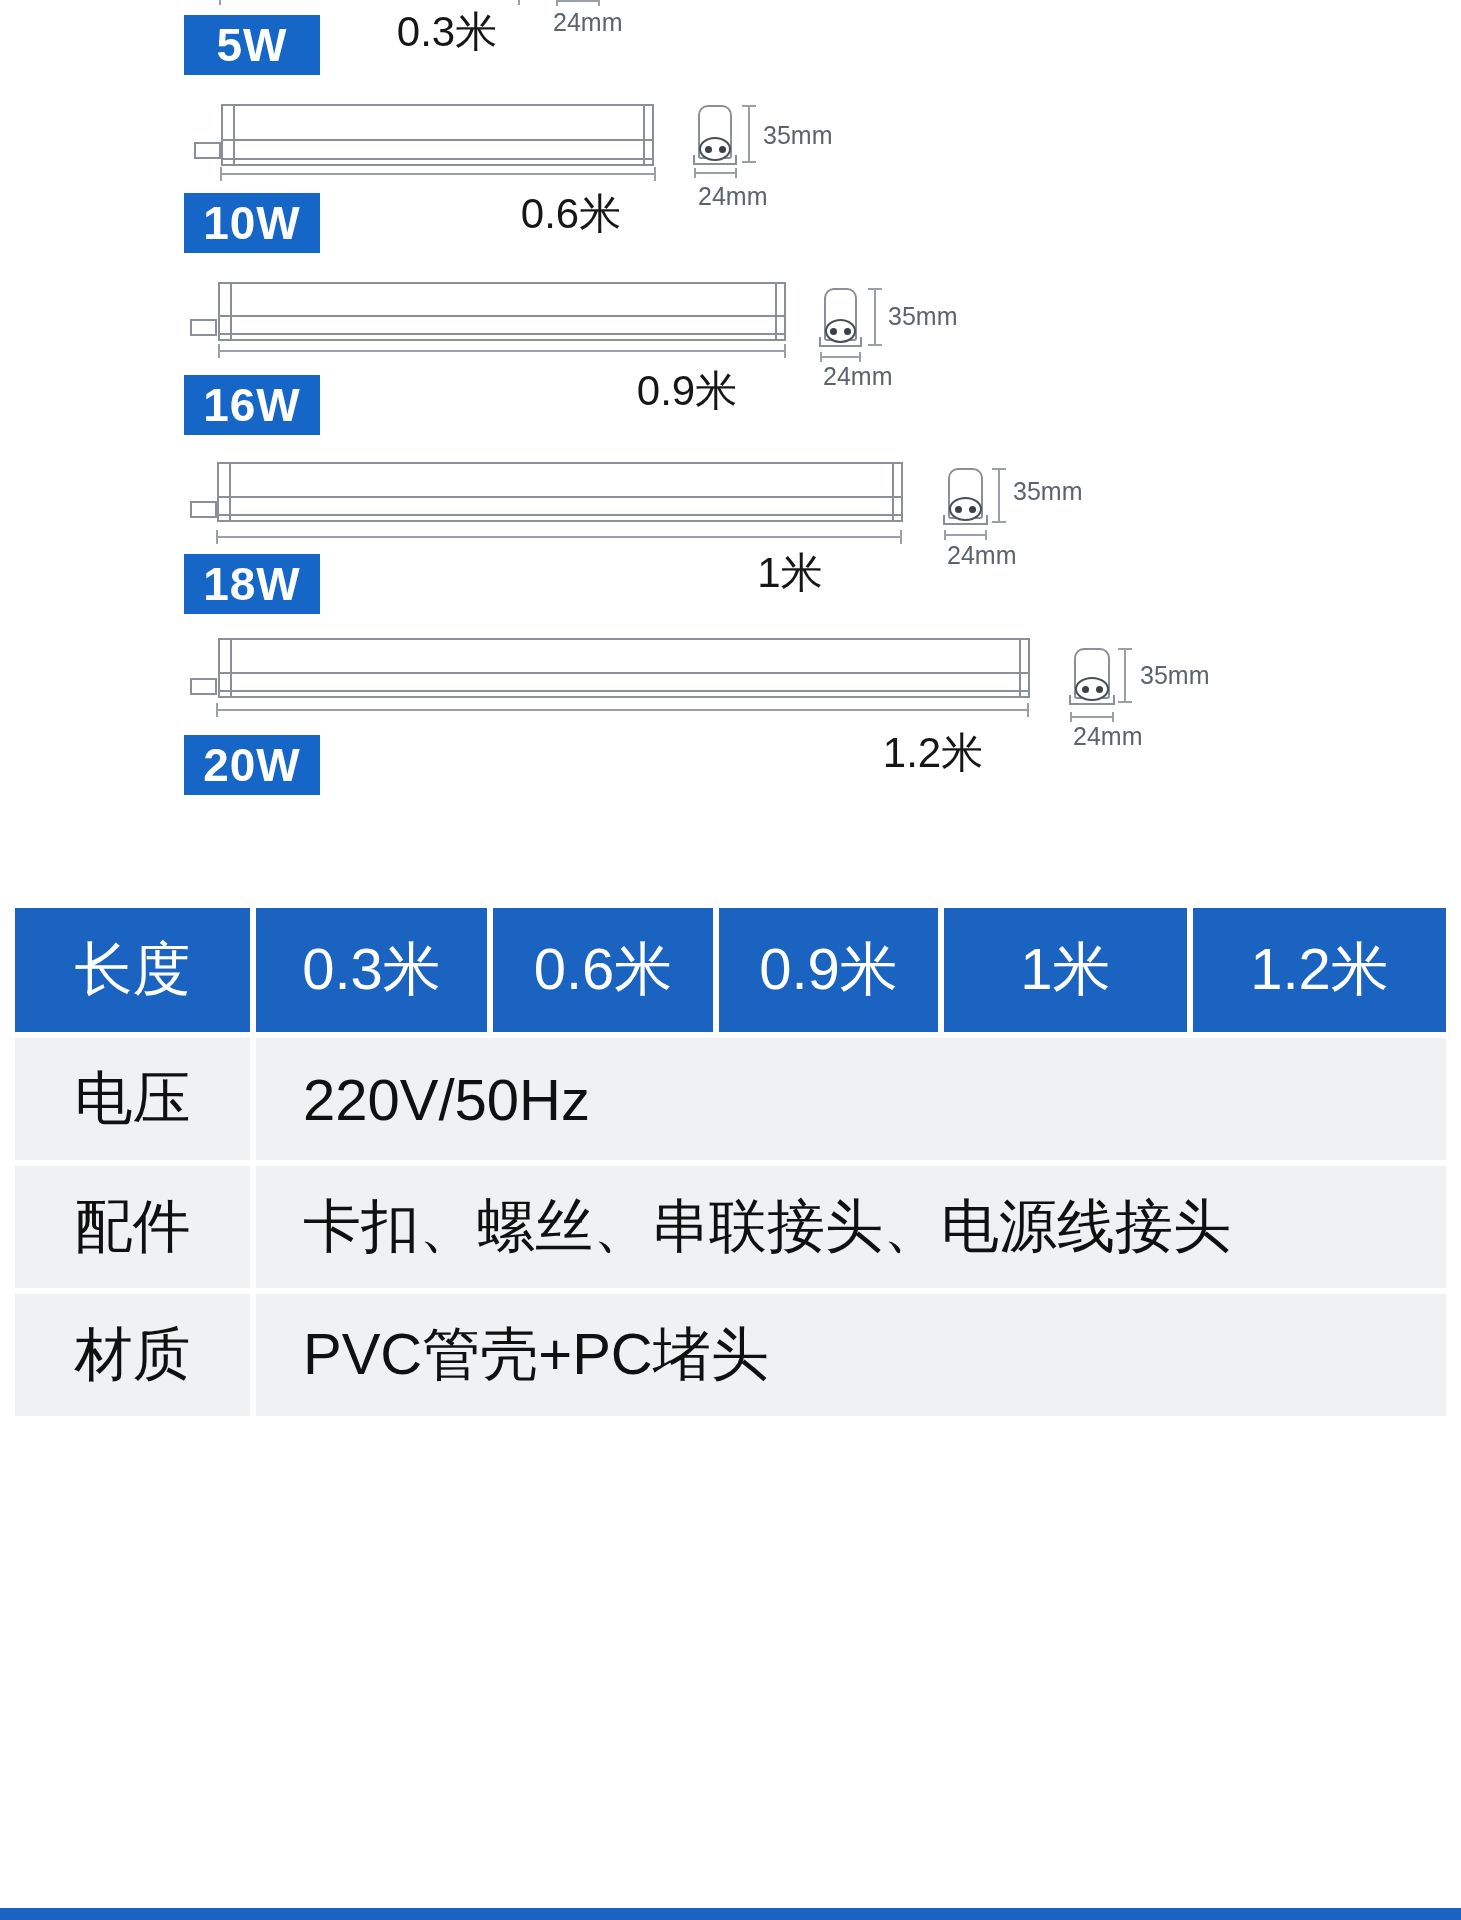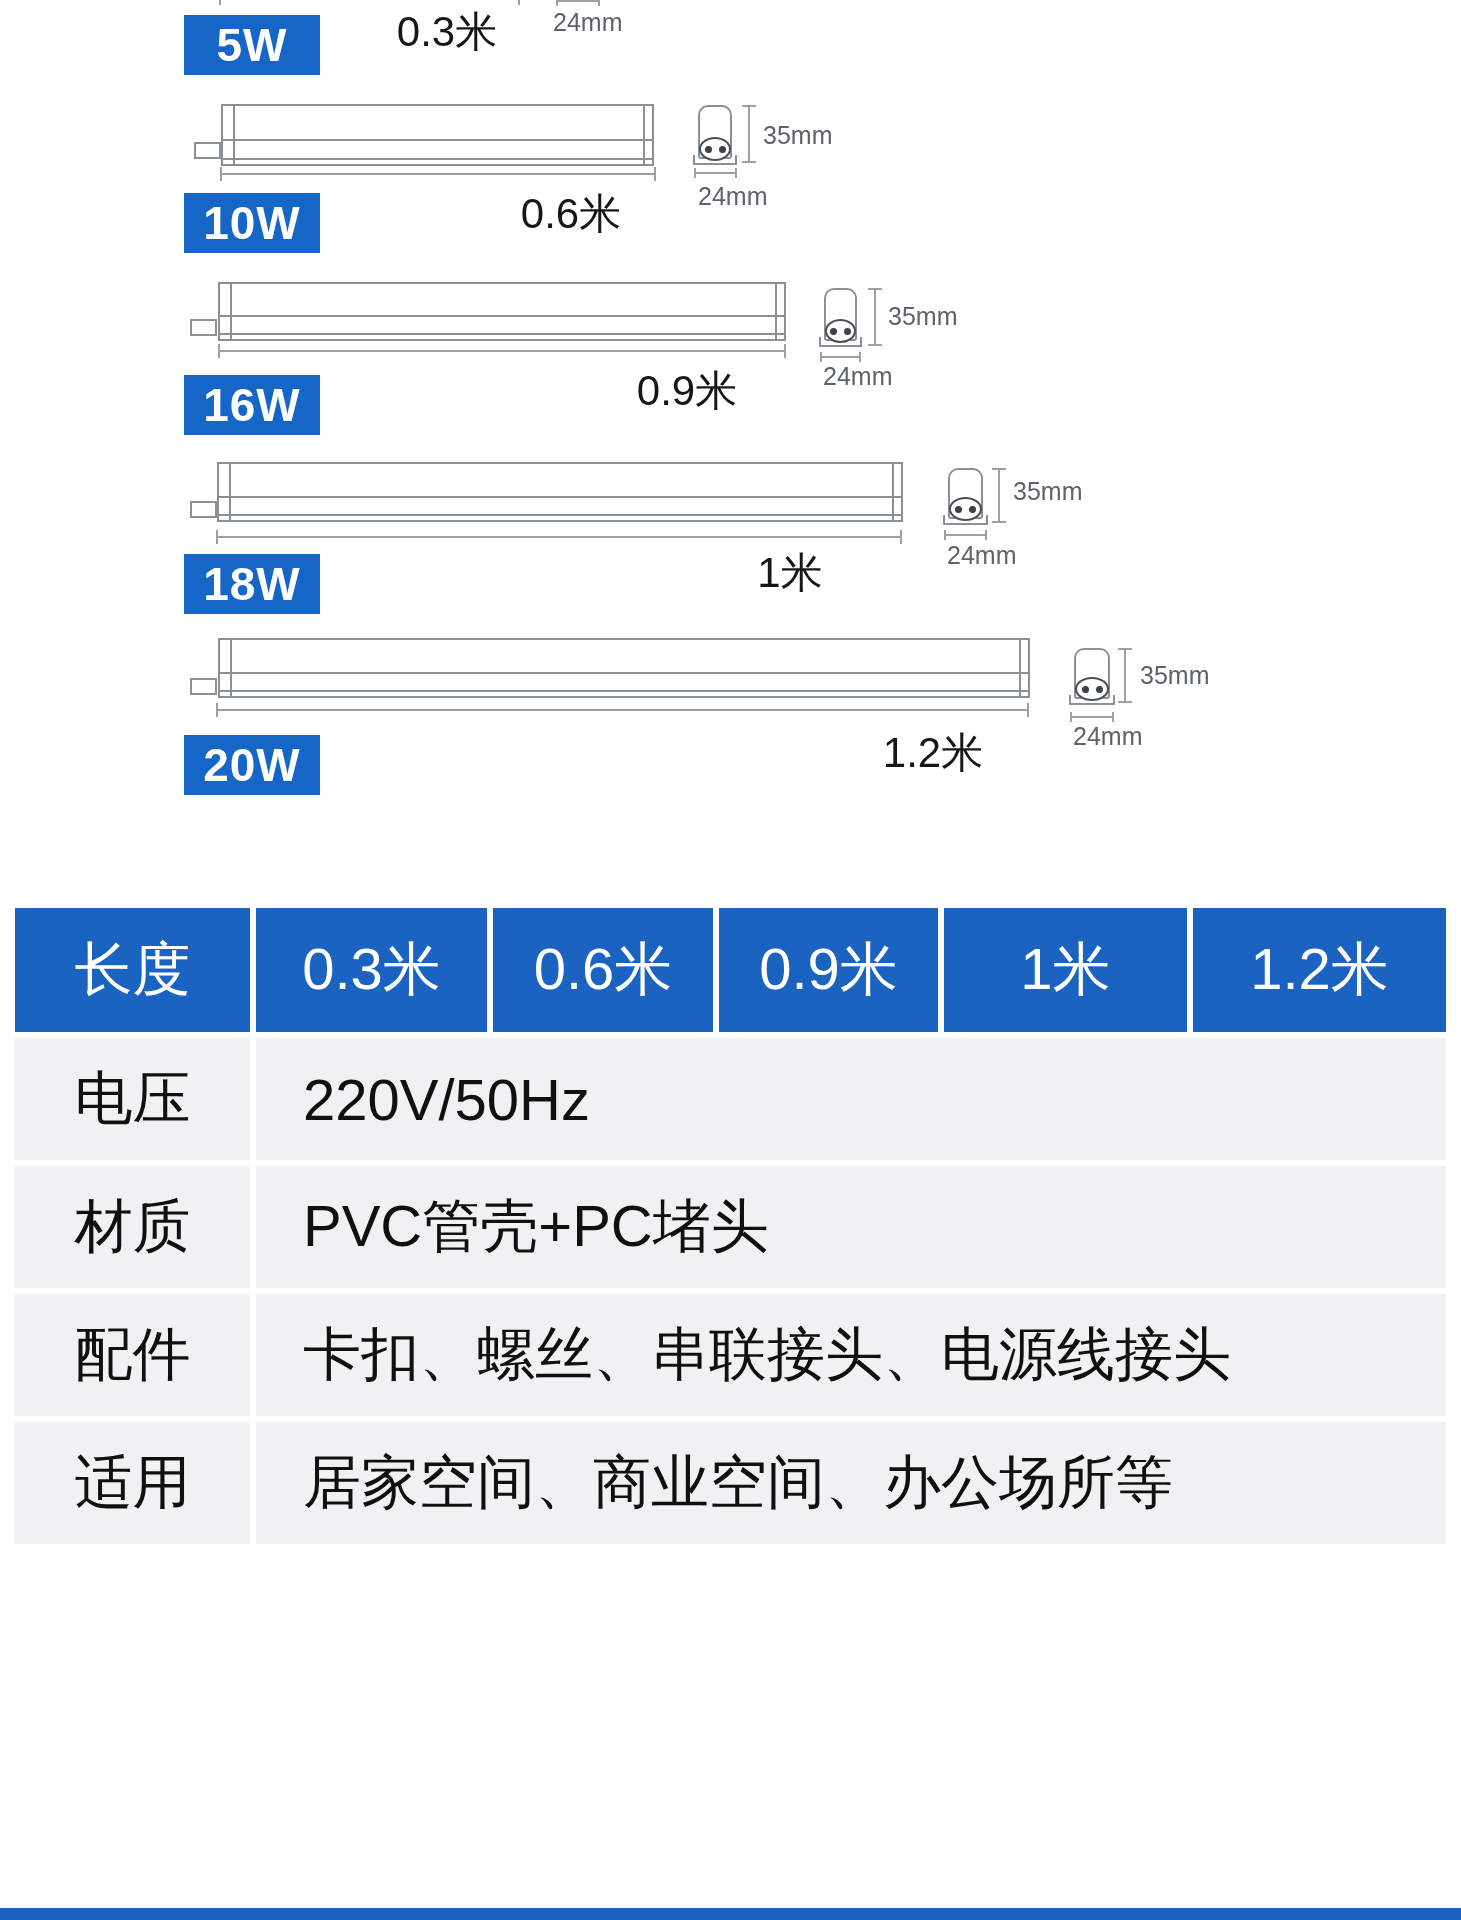--- a/index.html
+++ b/index.html
@@ -162,28 +162,24 @@
           <th>1米</th>
           <th>1.2米</th>
         </tr>
       </thead>
     <tbody>
         <tr>
           <td>电压</td>
           <td colspan="5" class="valspan">220V/50Hz</td>
         </tr>
         <tr>
-          <td>材质</td>
-          <td colspan="5" class="valspan">PVC管壳+PC堵头</td>
-        </tr>
-        <tr>
           <td>配件</td>
           <td colspan="5" class="valspan">卡扣、螺丝、串联接头、电源线接头</td>
         </tr>
         <tr>
-          <td>适用</td>
-          <td colspan="5" class="valspan">居家空间、商业空间、办公场所等</td>
+          <td>材质</td>
+          <td colspan="5" class="valspan">PVC管壳+PC堵头</td>
         </tr>
       </tbody>
   </table>
 
   <div id="bottom-bar"></div>
 </div>
 
 </body></html>

